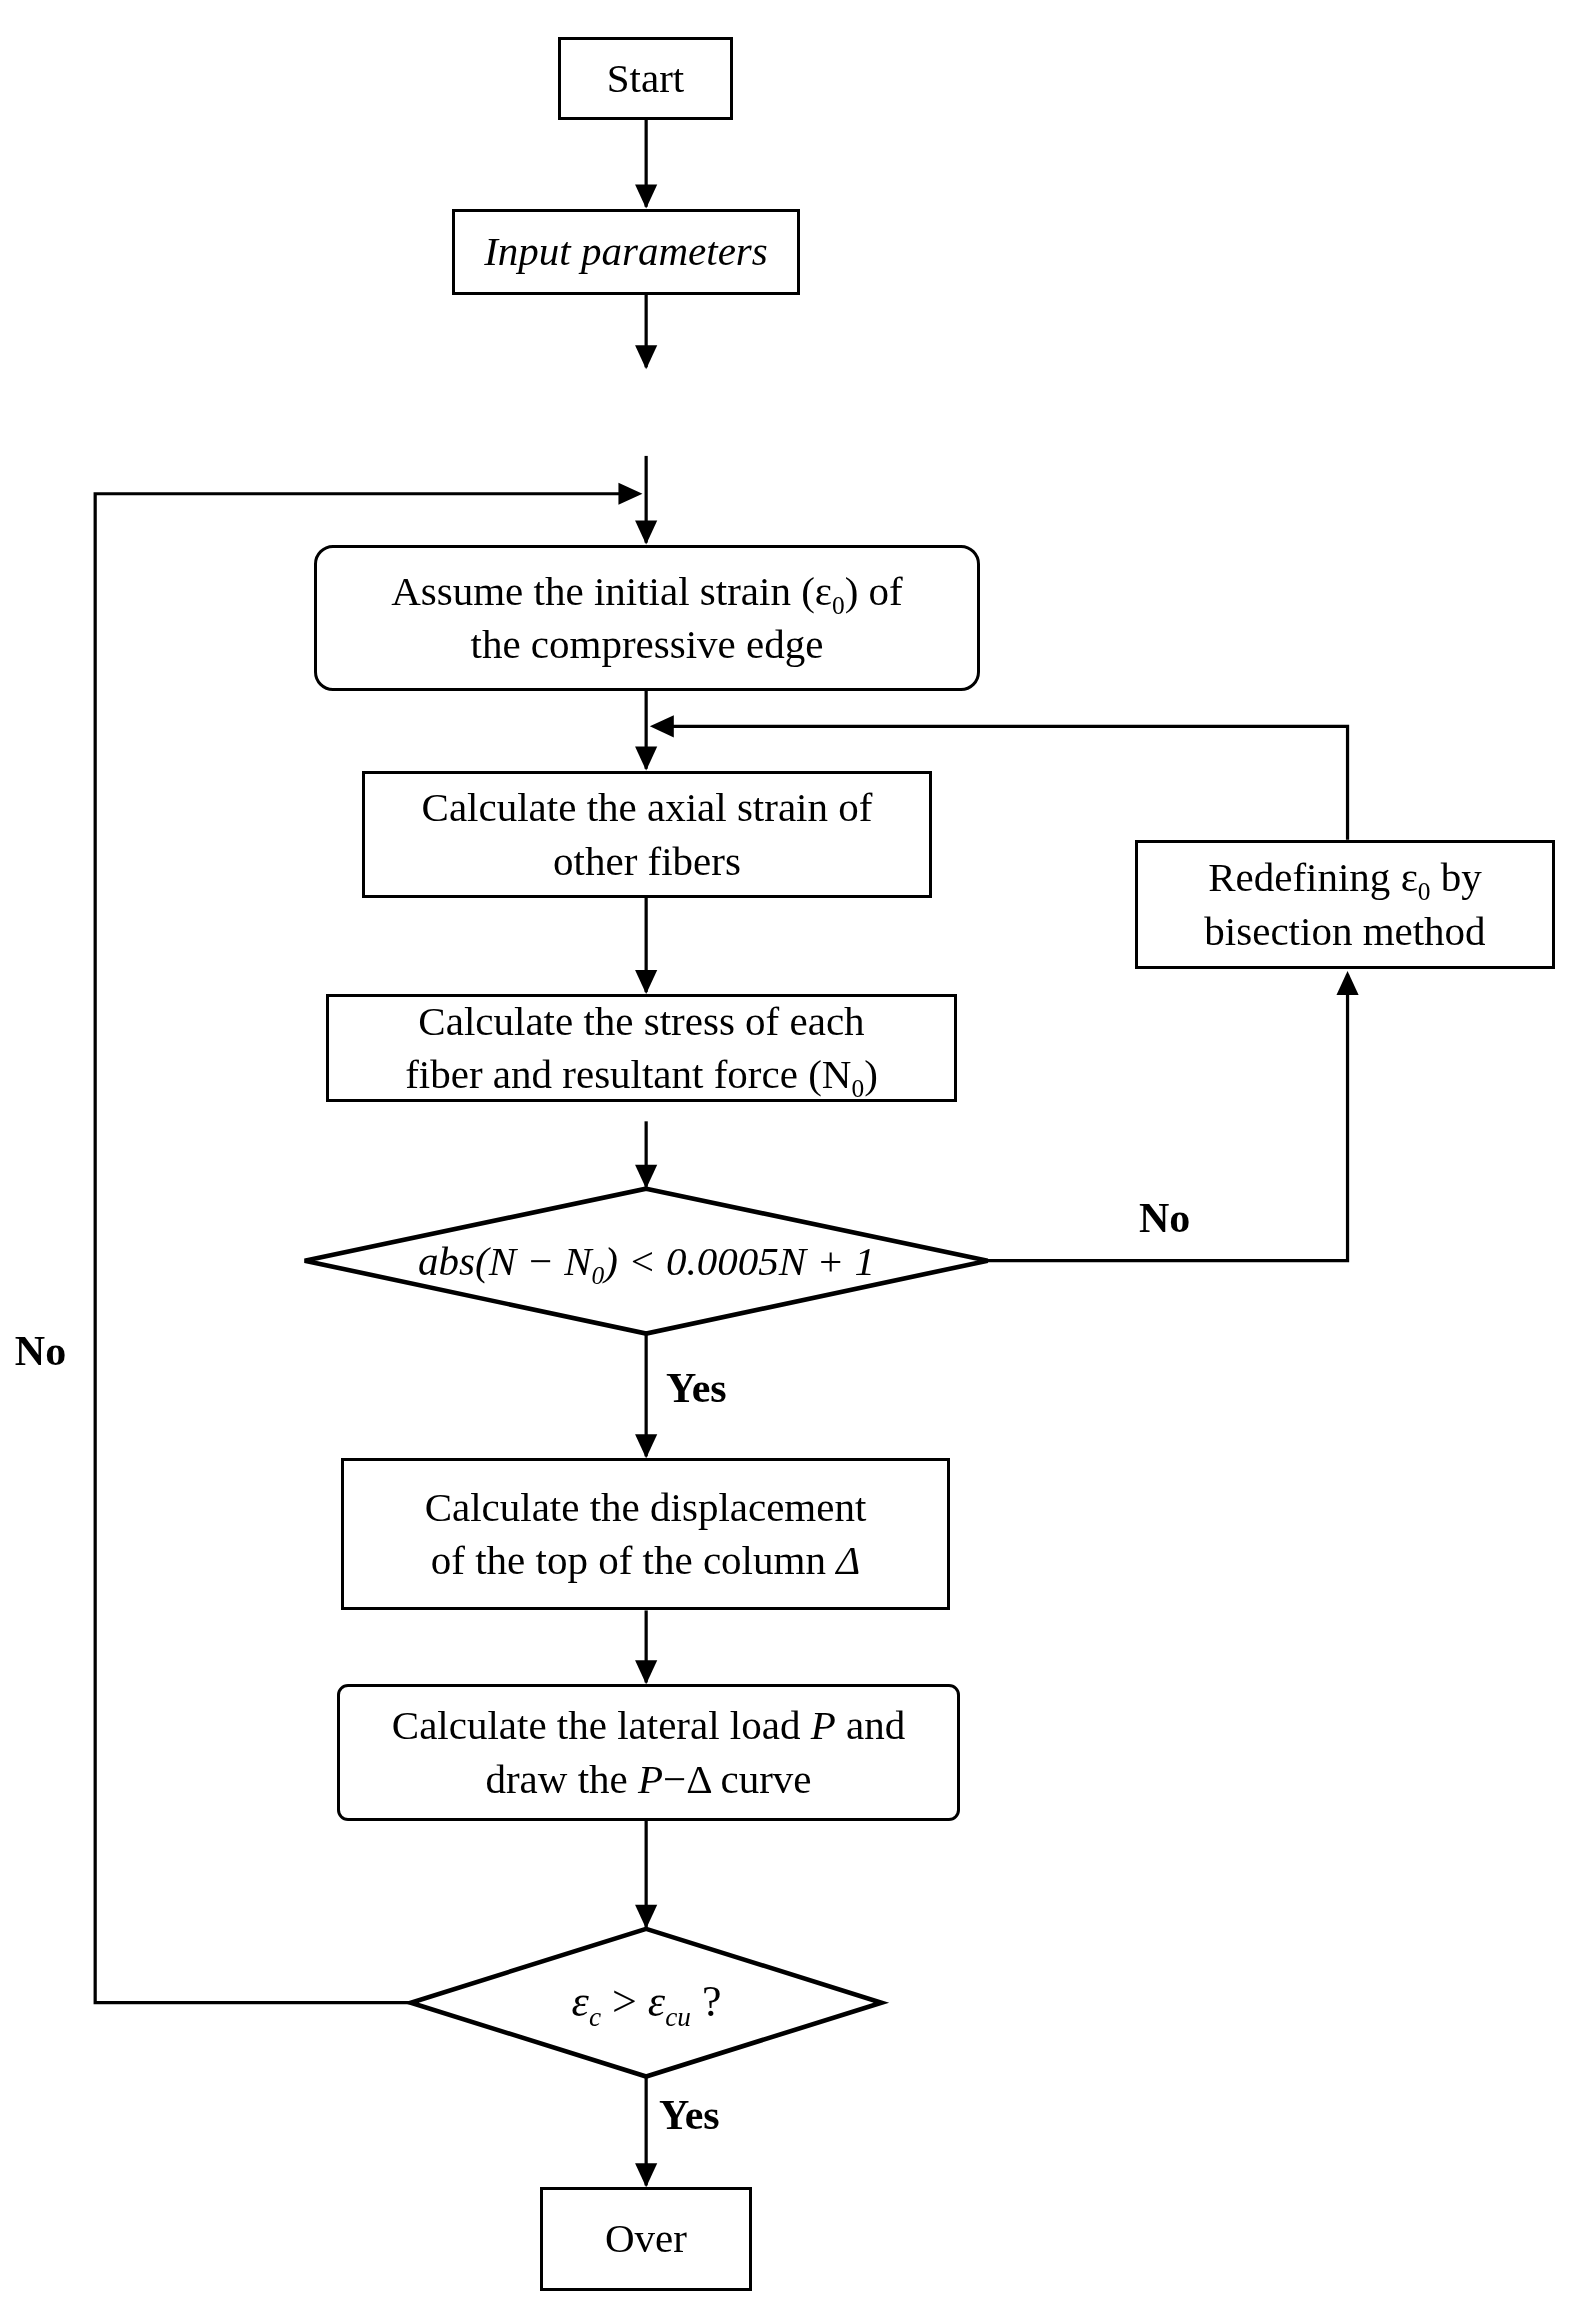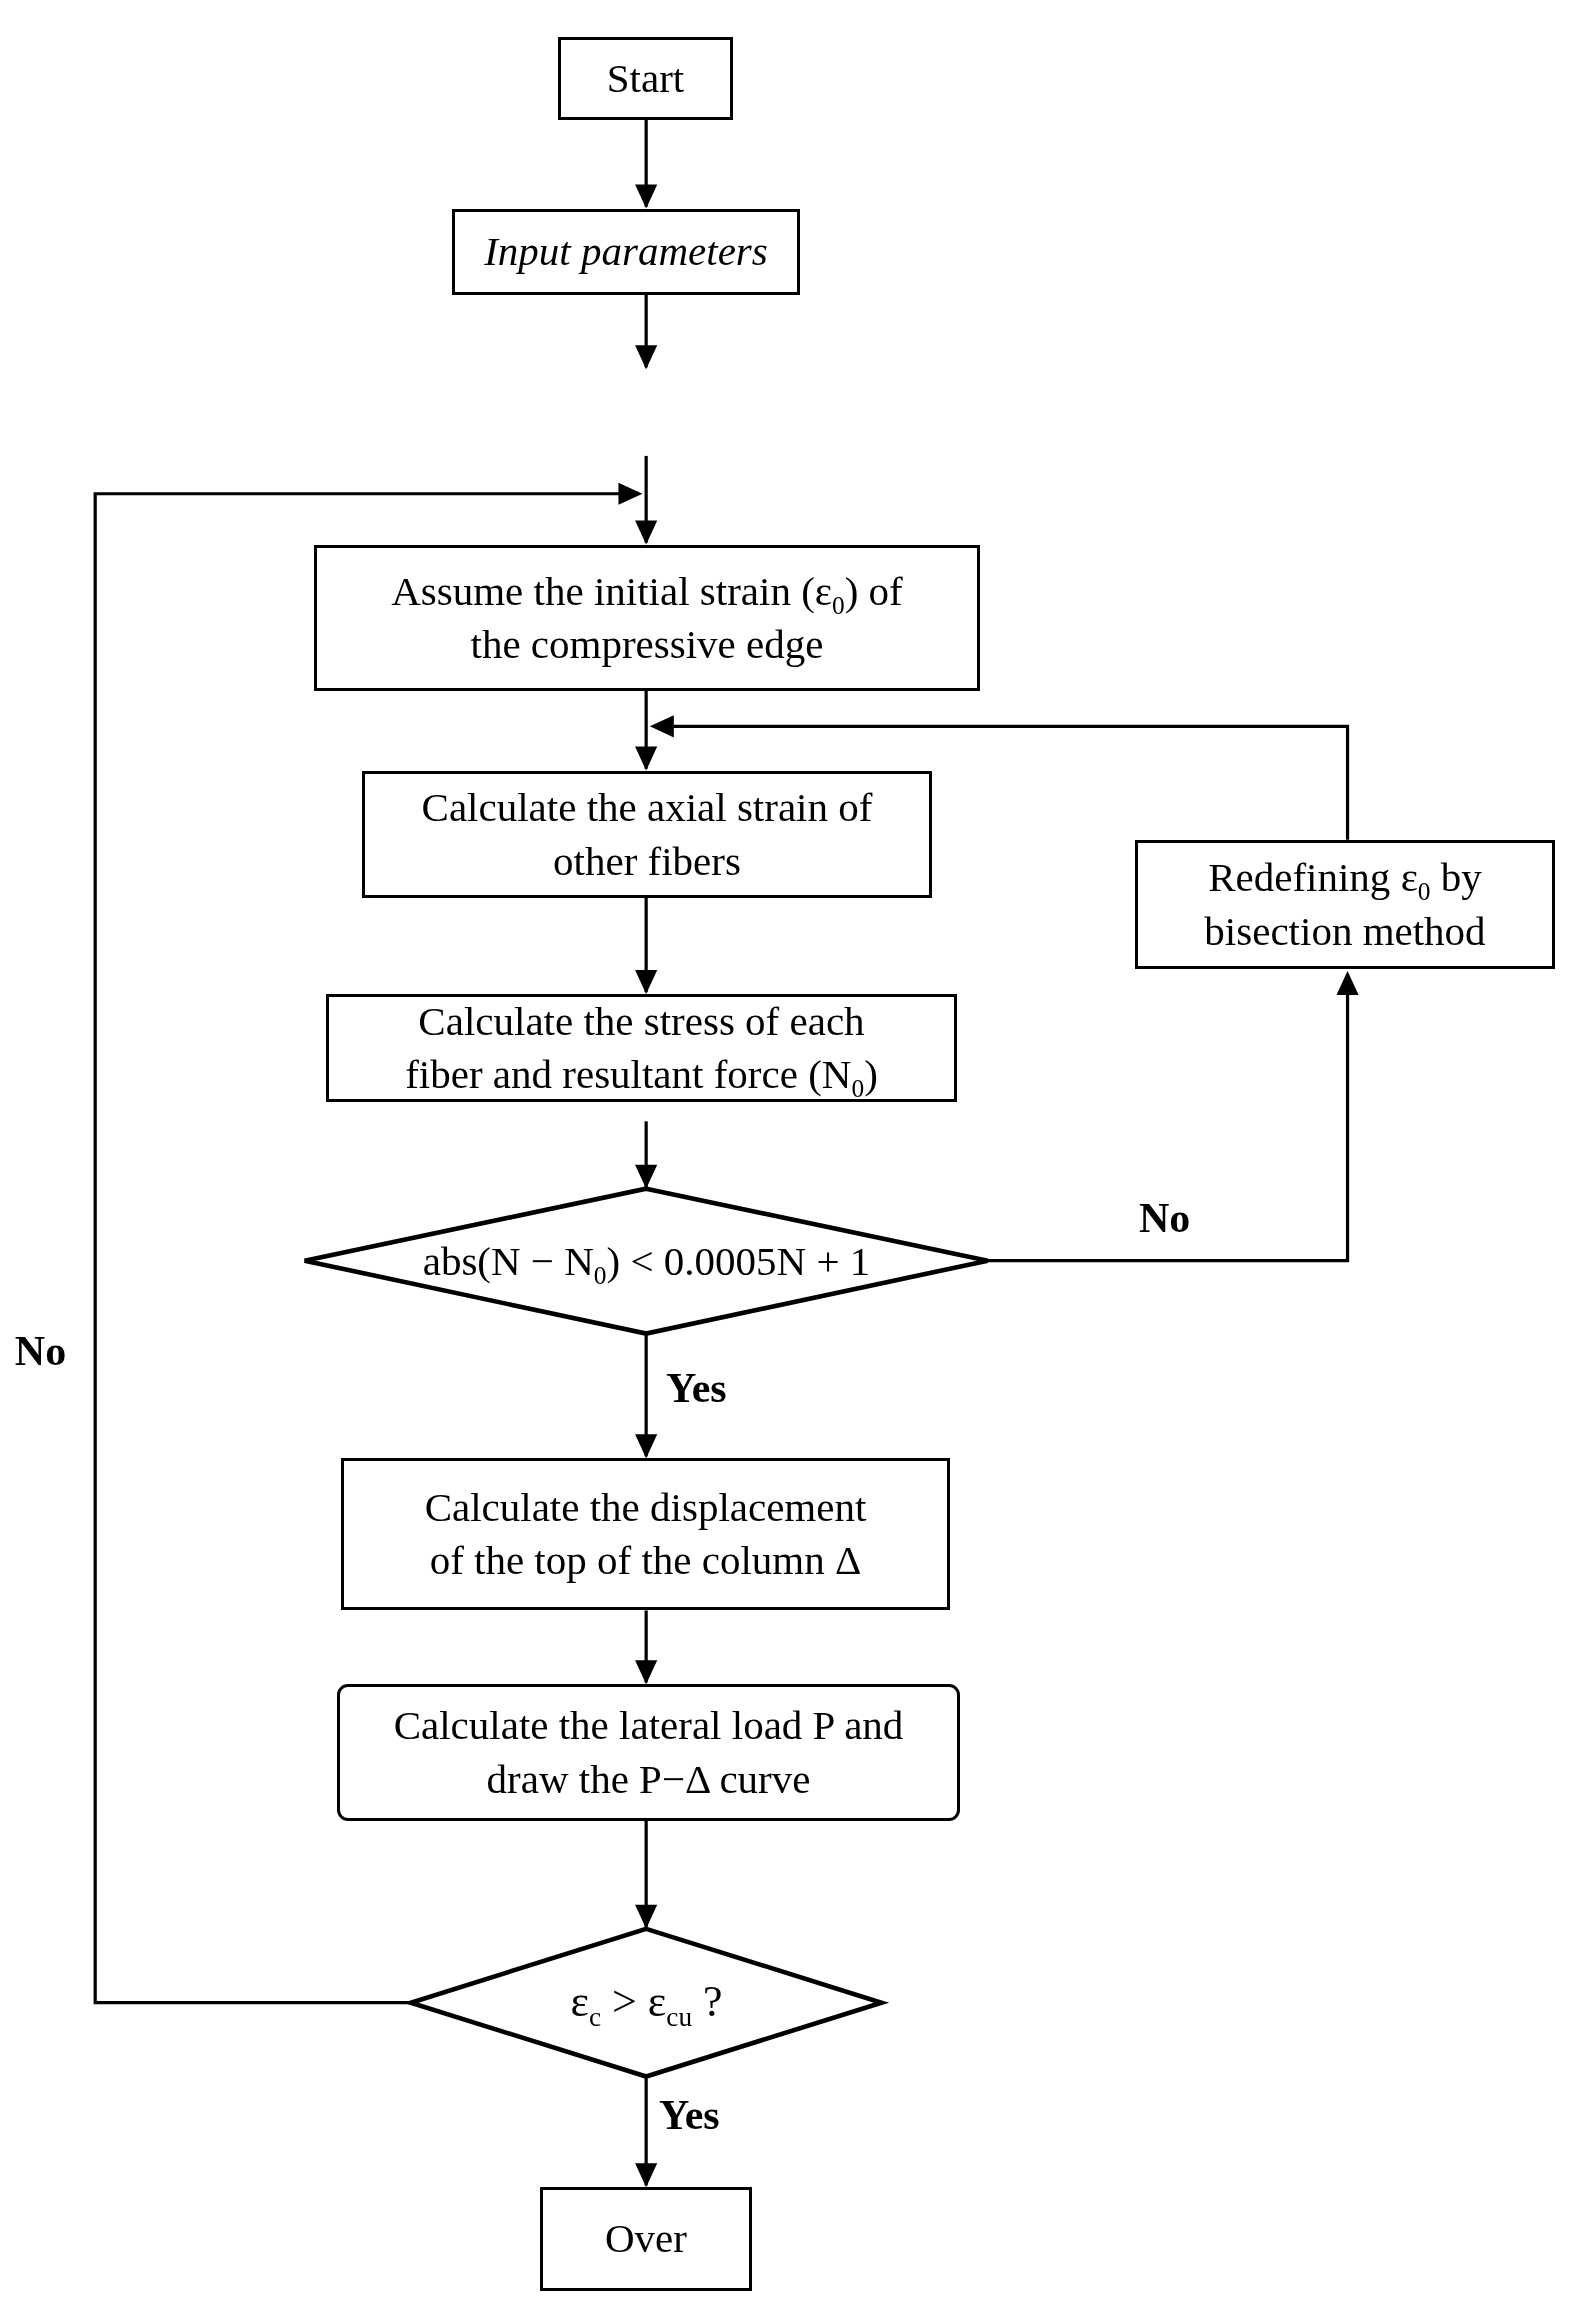--- a/index.html
+++ b/index.html
@@ -14,27 +14,27 @@
     display:flex;flex-direction:column;align-items:center;justify-content:center;
     text-align:center;font-size:41px;line-height:1.3;white-space:nowrap;
   }
   .dlabel{
     position:absolute;display:flex;align-items:center;justify-content:center;
     text-align:center;font-size:41px;white-space:nowrap;background:transparent;
   }
   .blabel{
     position:absolute;font-size:42px;white-space:nowrap;background:transparent;font-weight:bold;
   }
-  .it{}
+  .it{font-style:italic;}
   sub{font-size:0.62em;line-height:0;}
   
   .n-start{left:558px;top:37px;width:175px;height:83px;}
   .n-input{left:452px;top:209px;width:348px;height:86px;font-style:italic;}
   .n-given{left:420px;top:369px;width:454px;height:87px;}
-  .n-assume{left:314px;top:545px;width:666px;height:146px;}
+  .n-assume{left:314px;top:545px;width:666px;height:146px;border-radius:19px;}
   .n-axial{left:362px;top:771px;width:570px;height:127px;}
   .n-stress{left:326px;top:994px;width:631px;height:108px;}
   .n-redefine{left:1135px;top:840px;width:420px;height:129px;text-align:right;}
   .n-disp{left:341px;top:1458px;width:609px;height:152px;}
   .n-lateral{left:337px;top:1684px;width:623px;height:137px;border-radius:11px;}
   .n-over{left:540px;top:2187px;width:212px;height:104px;}
   .d1-label{left:314px;top:1224px;width:665px;height:74px;}
   .d2-label{left:425px;top:1955px;width:443px;height:92px;font-size:44px;}
   .l-yes-mid{left:666px;top:1364px;}
   .l-no-right{left:1139px;top:1194px;}

